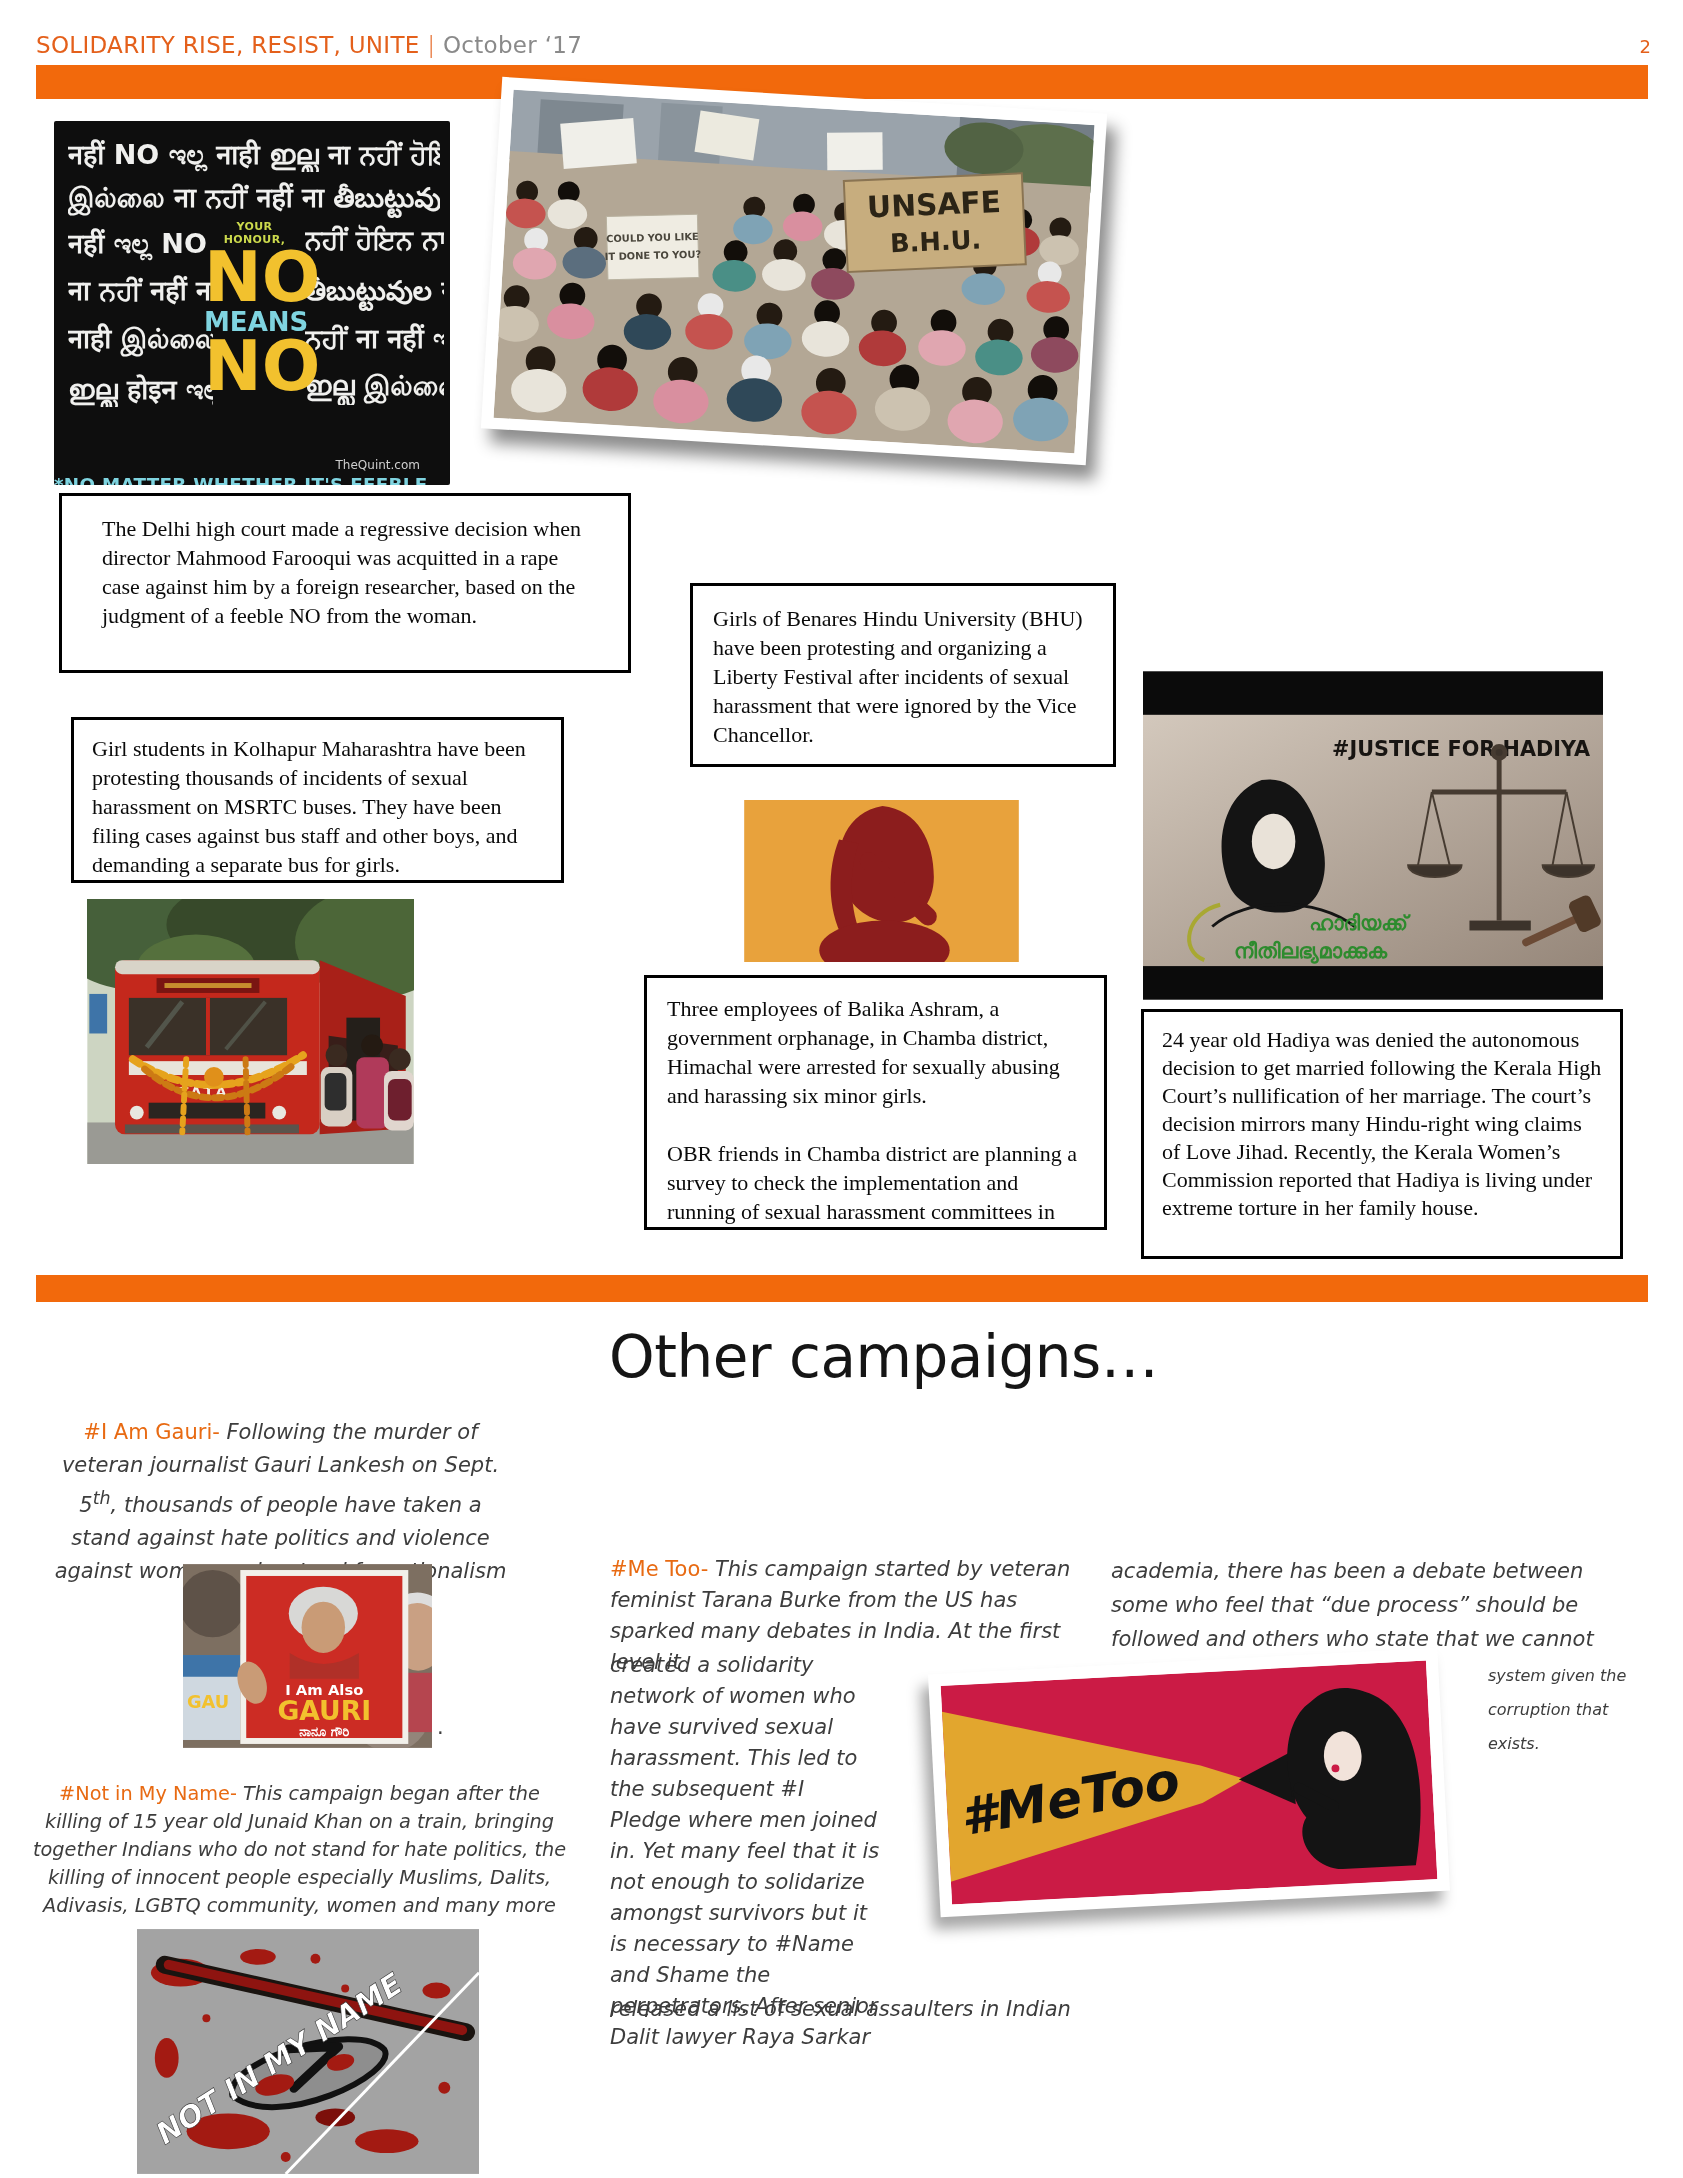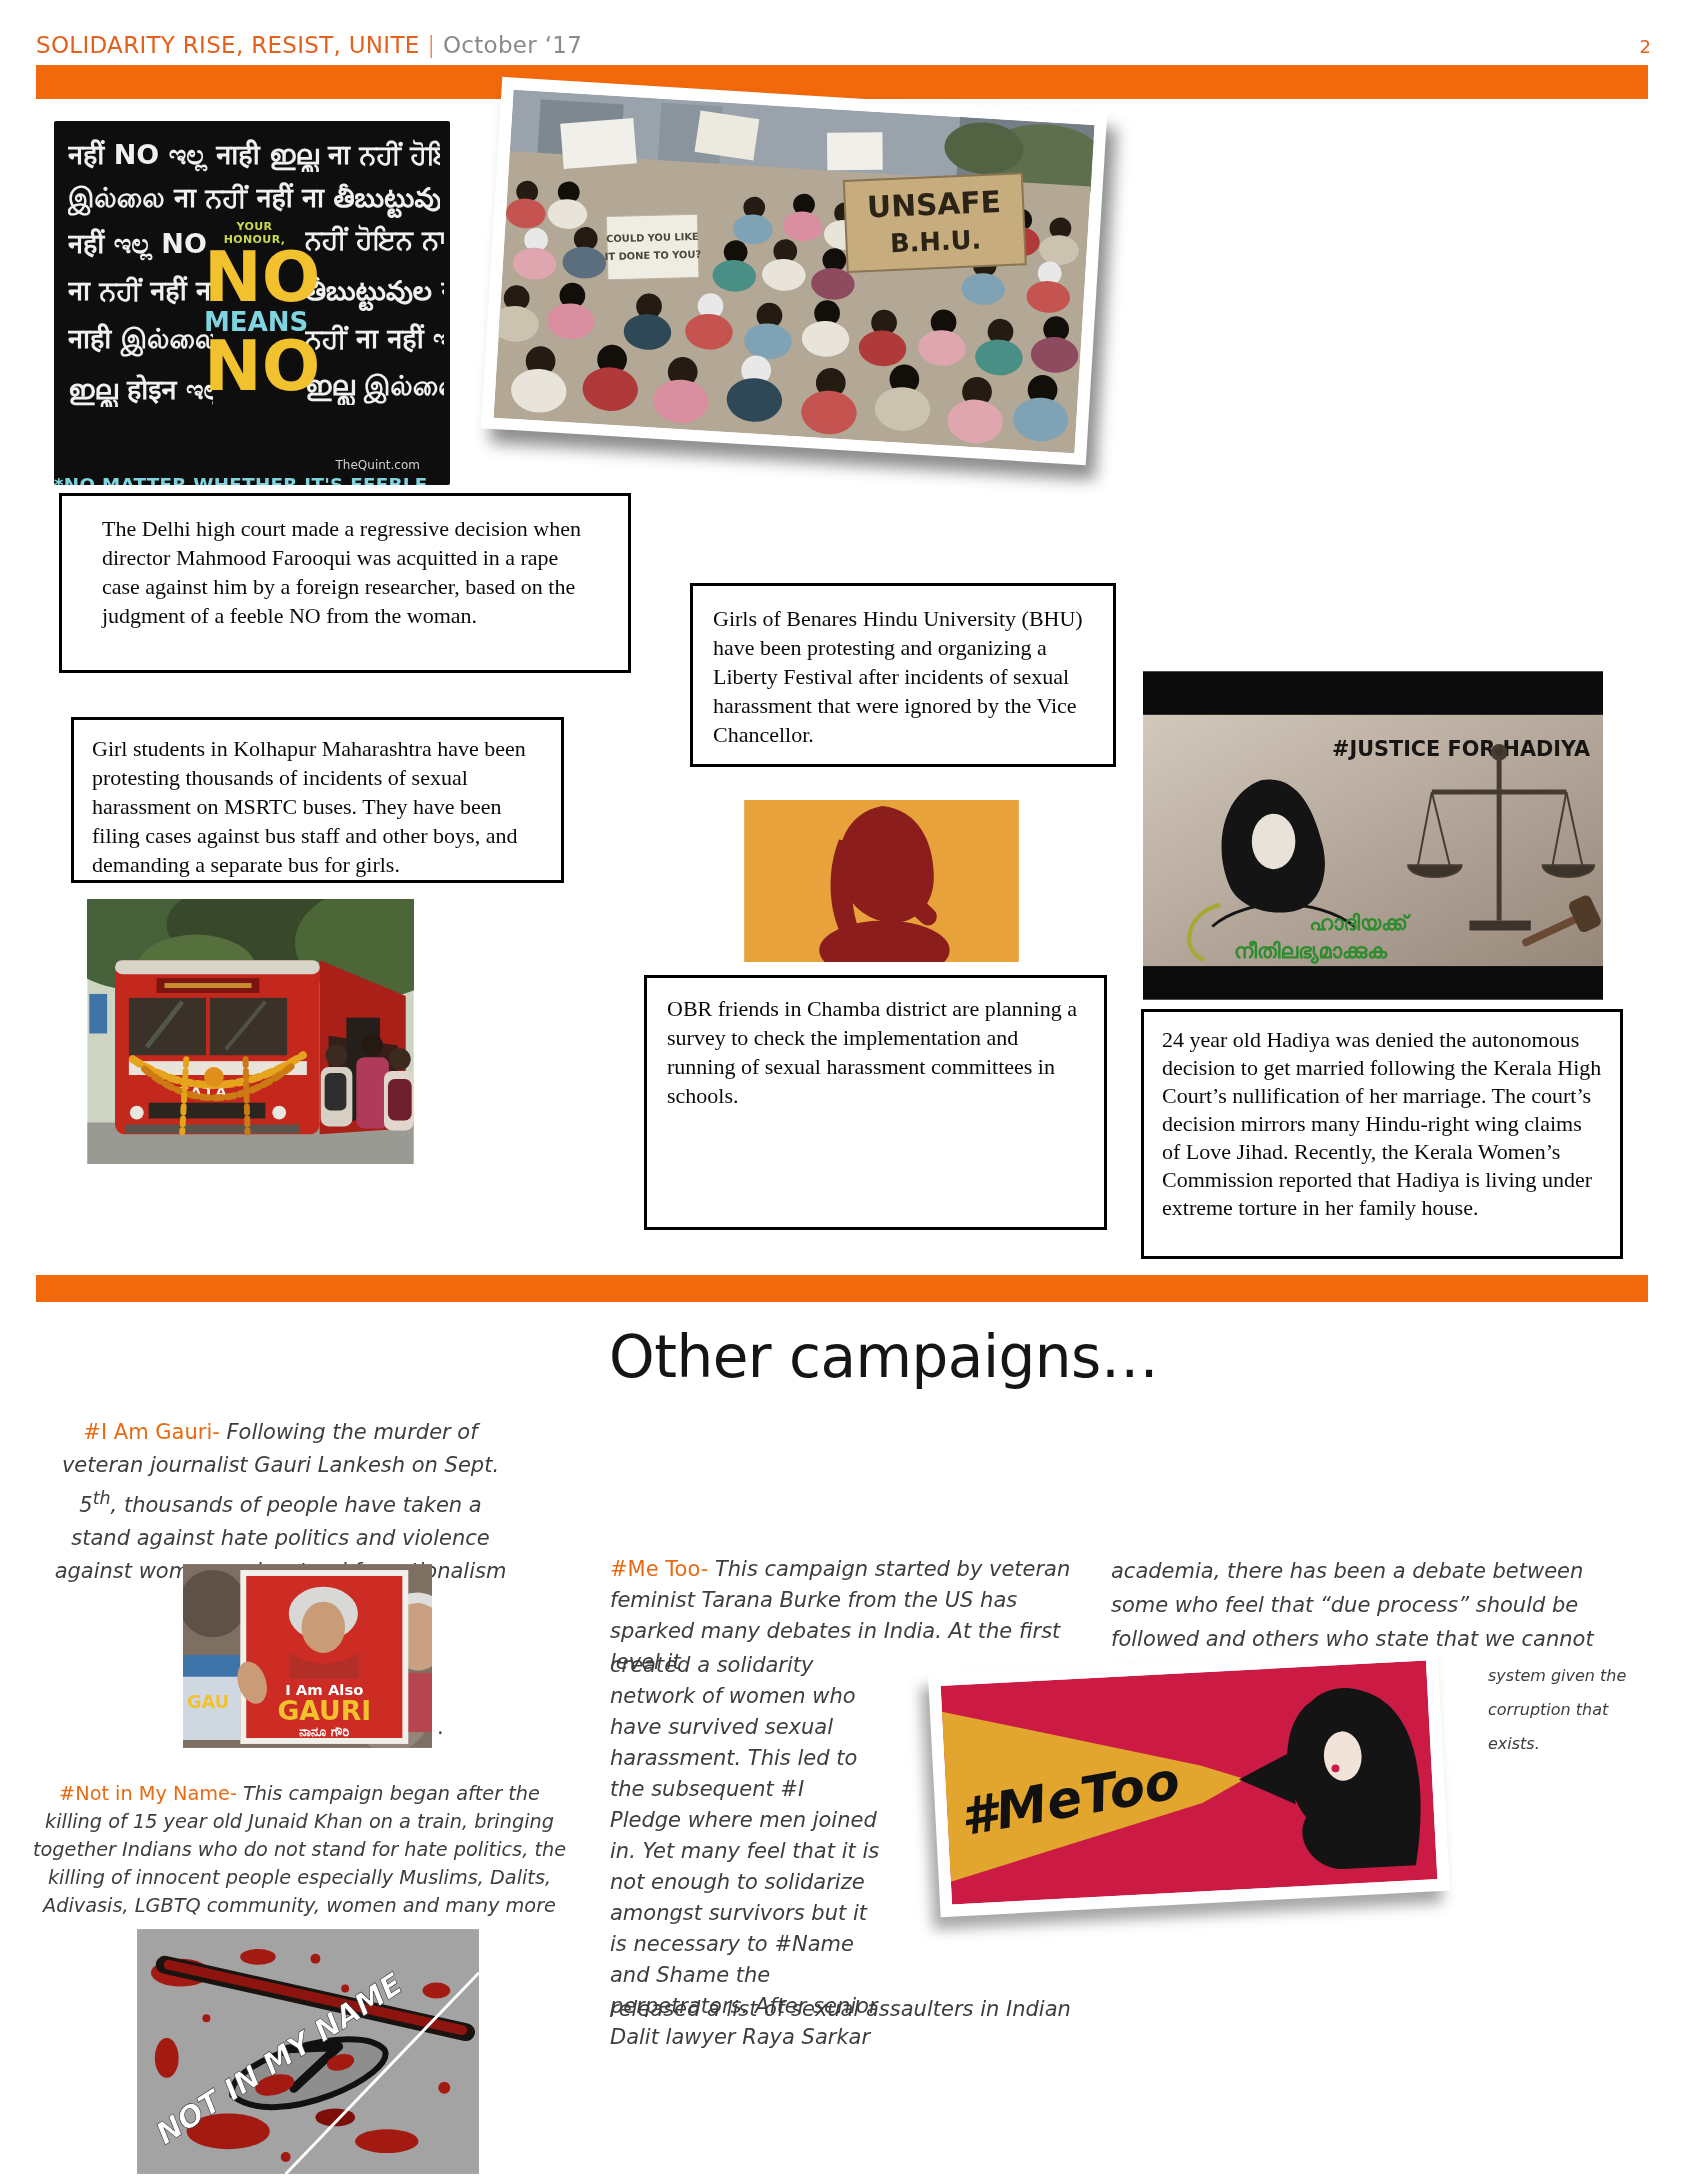--- a/index.html
+++ b/index.html
@@ -277,20 +277,21 @@
       <path d="M120,110 C80,124 70,178 88,218 C100,244 144,250 164,238 C184,226 188,194 180,170 C172,140 156,104 120,110 Z" fill="#141414"></path>
       <ellipse cx="132" cy="172" rx="22" ry="28" fill="#e9e2d8"></ellipse>
       <path d="M70,258 C104,228 176,228 214,258" stroke="#141414" stroke-width="3" fill="none"></path>
       <path d="M78,236 C44,244 36,282 62,292" stroke="#a8a832" stroke-width="4" fill="none"></path>
     </g>
     <text x="168" y="262" font-size="21" font-weight="bold" fill="#2e8b2e" font-family="DejaVu Sans, sans-serif">ഹാദിയക്ക്</text>
     <text x="92" y="290" font-size="21" font-weight="bold" fill="#2e8b2e" font-family="DejaVu Sans, sans-serif">നീതിലഭ്യമാക്കുക</text>
   </svg>
 
   <div class="tbox" style="left:644px;top:975px;width:463px;height:255px;padding:16px 20px;">
+    <p>Three employees of Balika Ashram, a government orphanage, in Chamba district, Himachal were arrested for sexually abusing and harassing six minor girls.</p>
     <p>OBR friends in Chamba district are planning a survey to check the implementation and running of sexual harassment committees in schools.</p>
   </div>
 
   <div class="tbox" style="left:1141px;top:1009px;width:482px;height:250px;padding:14px 18px;line-height:28px;">
     <p>24 year old Hadiya was denied the autonomous decision to get married following the Kerala High Court’s nullification of her marriage. The court’s decision mirrors many Hindu-right wing claims of Love Jihad. Recently, the Kerala Women’s Commission reported that Hadiya is living under extreme torture in her family house.</p>
   </div>
 
   <div class="bar" style="top:1275px;height:27px;"></div>
 
   <div class="h1">Other campaigns…</div>

